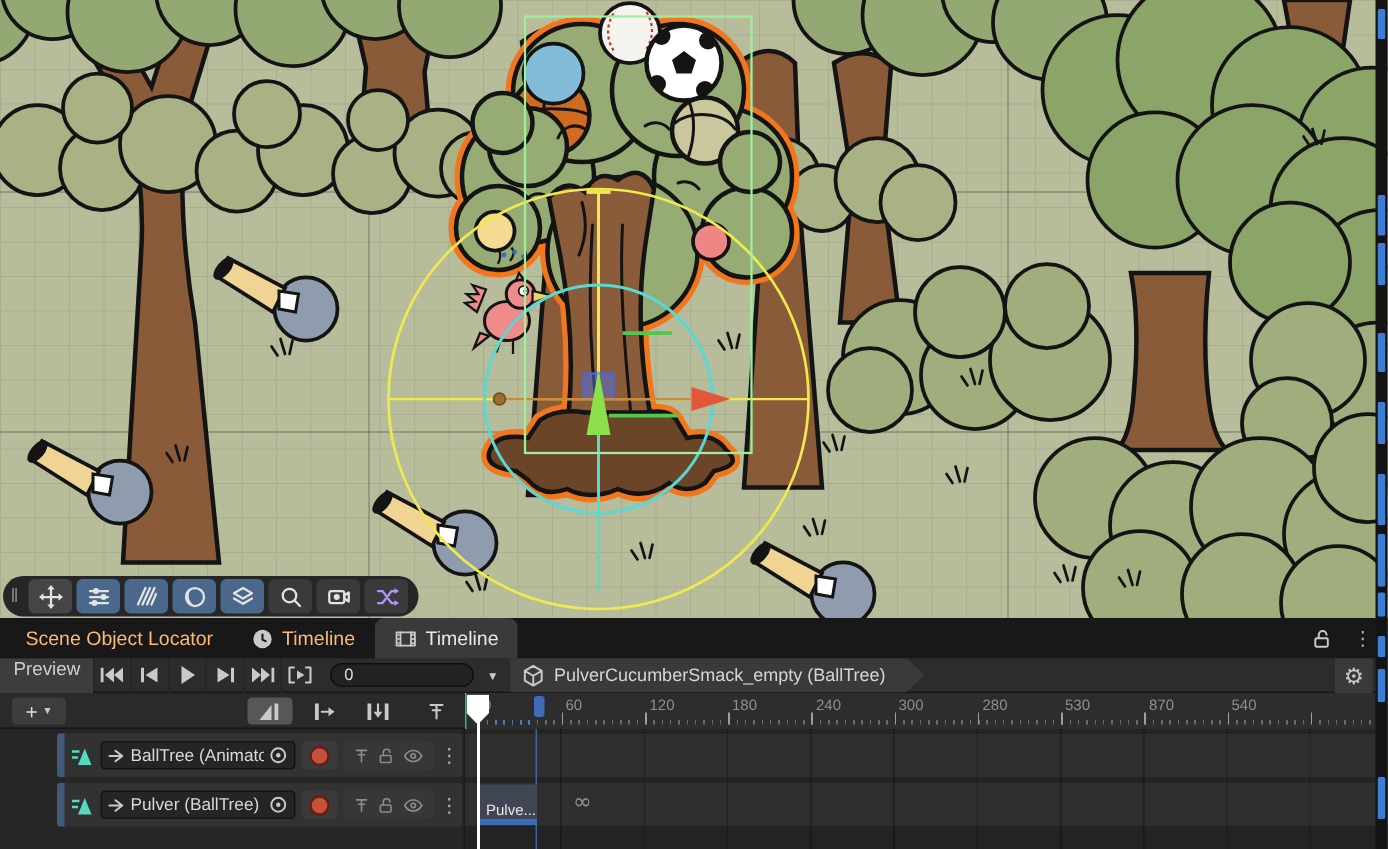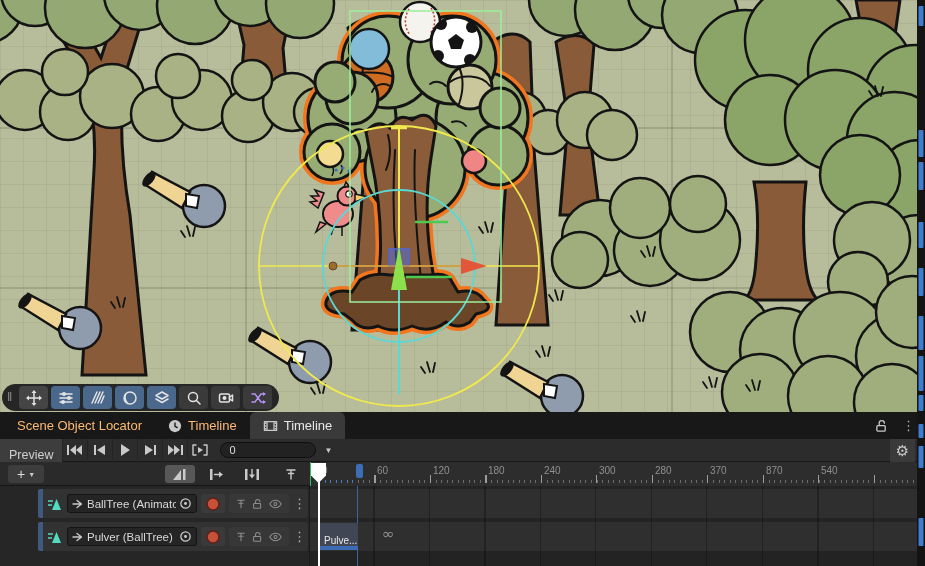--- a/index.html
+++ b/index.html
@@ -34,21 +34,21 @@
   .tab{display:flex;align-items:center;gap:6px;padding:0 13px;color:#fdba74;font-size:13px;white-space:nowrap;}
   .tab.active{background:#3a3a3a;border-radius:6px 6px 0 0;color:#e8e8e8;}
   .ic{stroke:#c9c9c9;fill:none;stroke-width:1.4;stroke-linecap:round;stroke-linejoin:round}
   .icf{fill:#c9c9c9}
   #tab-right{position:absolute;right:10px;top:412px;height:27px;display:flex;align-items:center;gap:14px;}
   .kebab{color:#b5b5b5;font-size:13px;line-height:1;}
 
   
   #previewbar{left:0;top:439px;width:925px;height:23px;background:#2c2c2c;border-bottom:1px solid #161616;
     display:flex;align-items:center;}
-  #preview-btn{height:23px;padding:0 9px;background:#3d3d3d;color:#cfcfcf;font-size:12.5px;display:flex;align-items:flex-end;}
+  #preview-btn{height:23px;padding:0 9px;background:#3d3d3d;color:#cfcfcf;font-size:12.5px;display:flex;align-items:flex-start;}
   .tr-btn{width:25px;height:23px;display:flex;align-items:center;justify-content:center;border-left:1px solid #242424;}
   .frame-field{width:96px;height:16px;margin-left:8px;border-radius:8px;background:#222;border:1px solid #0f0f0f;
     color:#ddd;font-size:11px;padding:0 8px;font-family:"Liberation Sans",sans-serif;}
   .caret{color:#c9c9c9;font-size:8px;margin:0 8px;}
   #breadcrumb{height:23px;background:#3a3a3a;display:flex;align-items:center;gap:6px;padding:0 26px 0 8px;
     color:#d6d6d6;font-size:12px;clip-path:polygon(0 0,calc(100% - 12px) 0,100% 50%,calc(100% - 12px) 100%,0 100%);}
   #gear-btn{position:absolute;right:10px;top:439px;width:25px;height:23px;background:#3a3a3a;color:#c9c9c9;
     font-size:15px;display:flex;align-items:center;justify-content:center;font-family:"DejaVu Sans",sans-serif;}
 
   
@@ -459,20 +459,26 @@
     </svg>
   </div>
   <div class="tr-btn">
     <svg width="16" height="12" viewBox="0 0 16 12">
       <path class="ic" d="M4 1H1v10h3M12 1h3v10h-3"></path>
         <polygon class="icf" points="6,3 11,6 6,9"></polygon>
     </svg>
   </div>
   <input class="frame-field" value="0" style="">
   <span class="caret">▼</span>
+  <div id="breadcrumb">
+    <svg width="15" height="15" viewBox="0 0 16 16">
+      <path class="ic" d="M8 1l6 3.5v7L8 15l-6-3.5v-7zM2 4.5l6 3.5 6-3.5M8 8v7"></path>
+    </svg>
+    <span>PulverCucumberSmack_empty (BallTree)</span>
+  </div>
 </div>
 <div class="abs" id="gear-btn">
   <span>⚙</span>
 </div>
 
 <div class="abs" id="tl-toolbar"></div>
 <div class="abs" id="add-btn">
   <span class="plus">+</span>
   <span class="caret">▼</span>
 </div>
@@ -506,21 +512,21 @@
   <div id="ticks-minor"></div>
   <div id="ticks-blue"></div>
   <div id="ticks-major"></div>
   <span class="rlab" style="left:11px">0</span>
   <span class="rlab" style="left:66px">60</span>
   <span class="rlab" style="left:122px">120</span>
   <span class="rlab" style="left:177px">180</span>
   <span class="rlab" style="left:233px">240</span>
   <span class="rlab" style="left:288px">300</span>
   <span class="rlab" style="left:344px">280</span>
-  <span class="rlab" style="left:399px">370</span>
+  <span class="rlab" style="left:399px">530</span>
   <span class="rlab" style="left:455px">870</span>
   <span class="rlab" style="left:510px">540</span>
   <div id="end-marker"></div>
 </div>
 
 <div class="abs" id="tracks">
   <div id="content">
     <div id="endline"></div>
     <div id="clip">
       <span>Pulve...</span>

